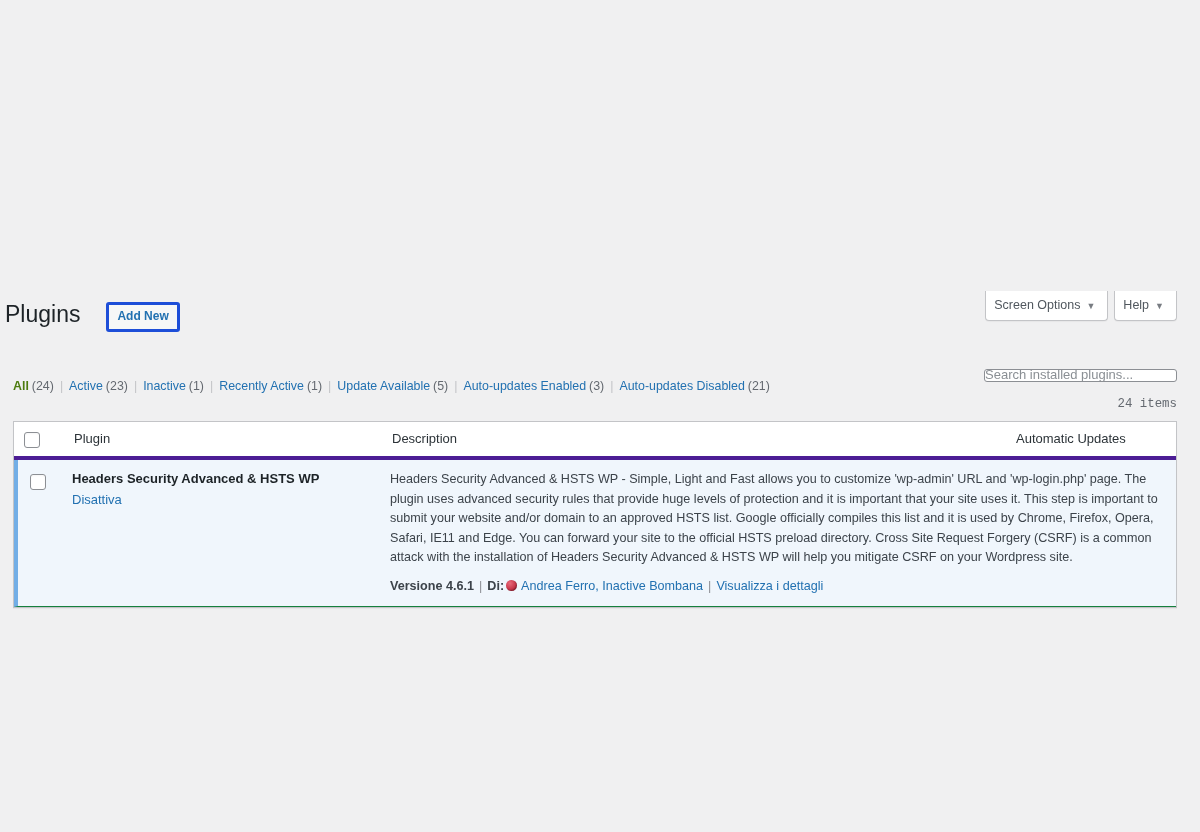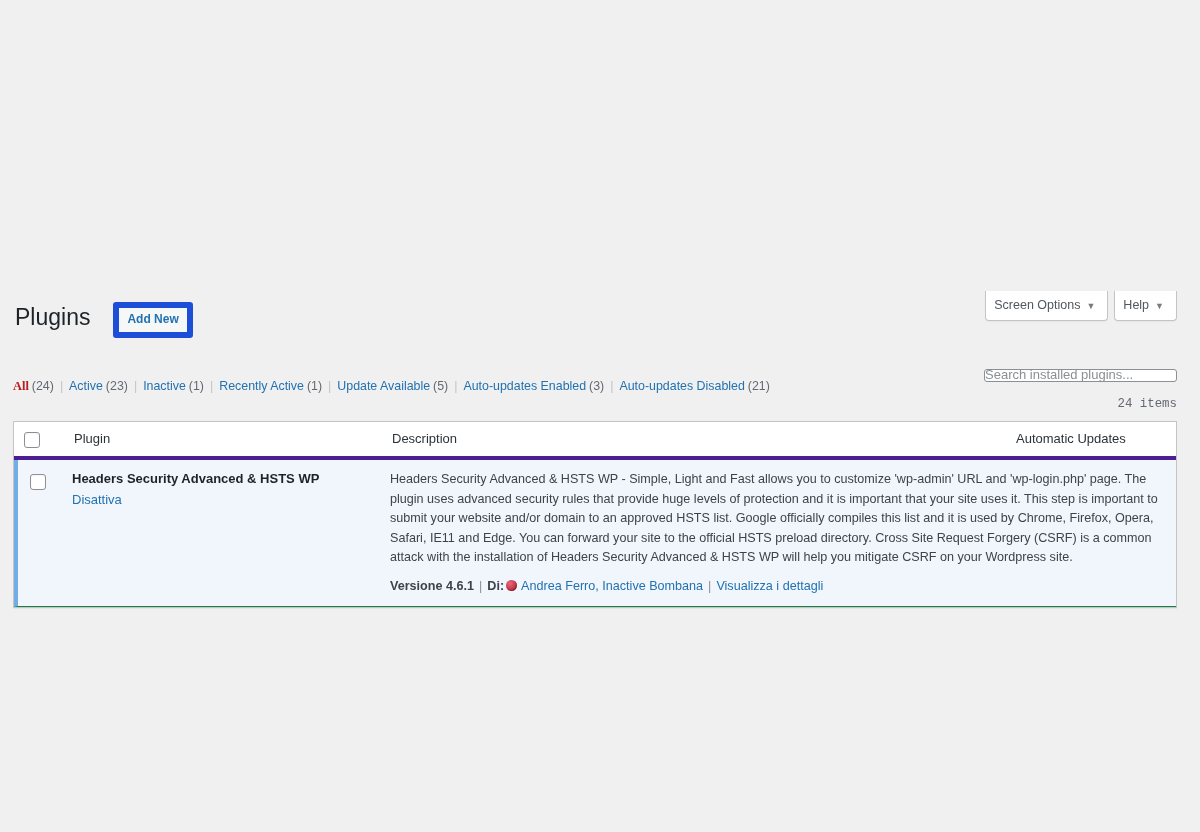--- a/index.html
+++ b/index.html
@@ -54,48 +54,49 @@
     font-size: 9px;
     color: #787c82;
     line-height: 1;
     position: relative;
     top: 1px;
   }
 
   
   .page-head {
     position: absolute;
-    left: 15px;
+    left: 5px;
     top: 300px;
     display: flex;
     align-items: center;
-    gap: 23px;
+    gap: 2px;
   }
   .page-title {
     font-size: 23px;
     font-weight: 400;
     color: #1d2327;
     line-height: 1.3;
     margin: 0;
     padding: 0;
   }
   .page-title-action {
     display: inline-block;
     background: #f6f7f7;
-    border: 6px solid #1d4ed8;
+    border: 3px solid #1d4ed8;
     color: #2271b1;
     border-radius: 3px;
     font-size: 12px;
     font-weight: bold;
     padding: 2px 8px 3px 8px;
     line-height: 1.6;
     text-decoration: none;
     cursor: pointer;
     position: relative;
     top: 2px;
+    margin-left: 24px;
   }
 
   
   .subsubsub {
     position: absolute;
     left: 13px;
     top: 374px;
     font-size: 12.4px;
     color: #646970;
     white-space: nowrap;
@@ -109,23 +110,22 @@
   .subsubsub li {
     display: inline-flex;
     align-items: center;
   }
   .subsubsub a {
     color: #2271b1;
     text-decoration: none;
     cursor: pointer;
   }
   .subsubsub a.current {
-    color: #b91c1c;
+    color: #4d7c0f;
     font-weight: 600;
-    font-family: Liberation Serif, serif;
   }
   .subsubsub .count {
     color: #646970;
     font-weight: 400;
     margin-left: 3px;
   }
   .subsubsub .sep {
     color: #c3c4c7;
     margin: 0 6px;
   }

